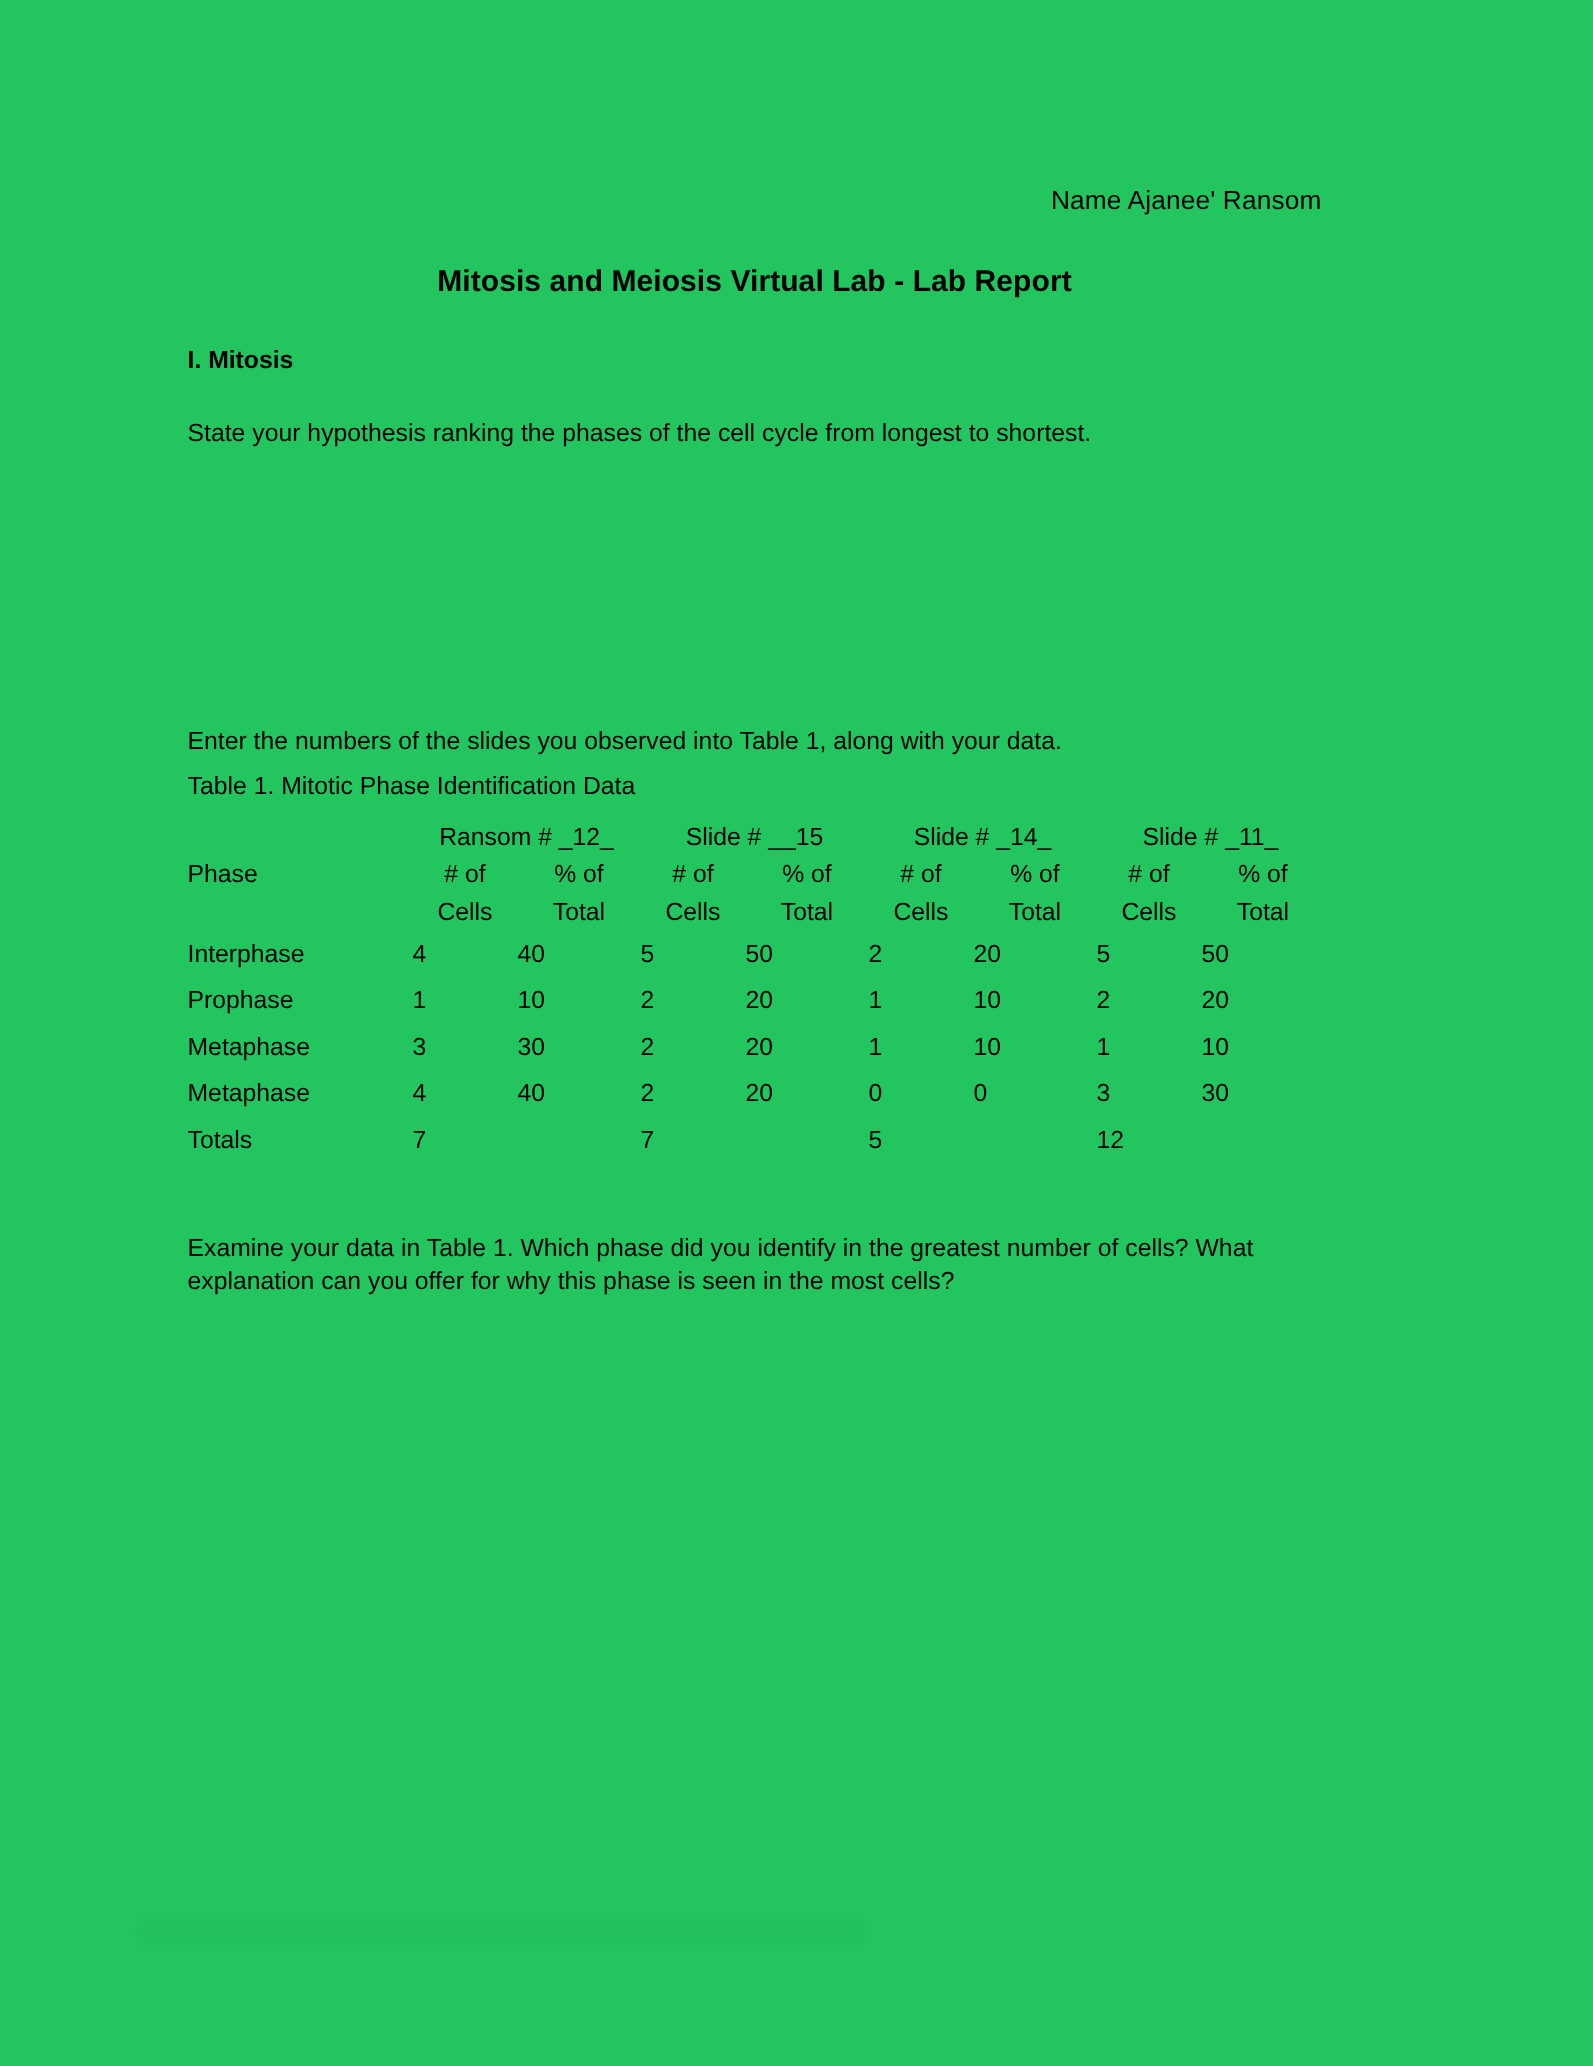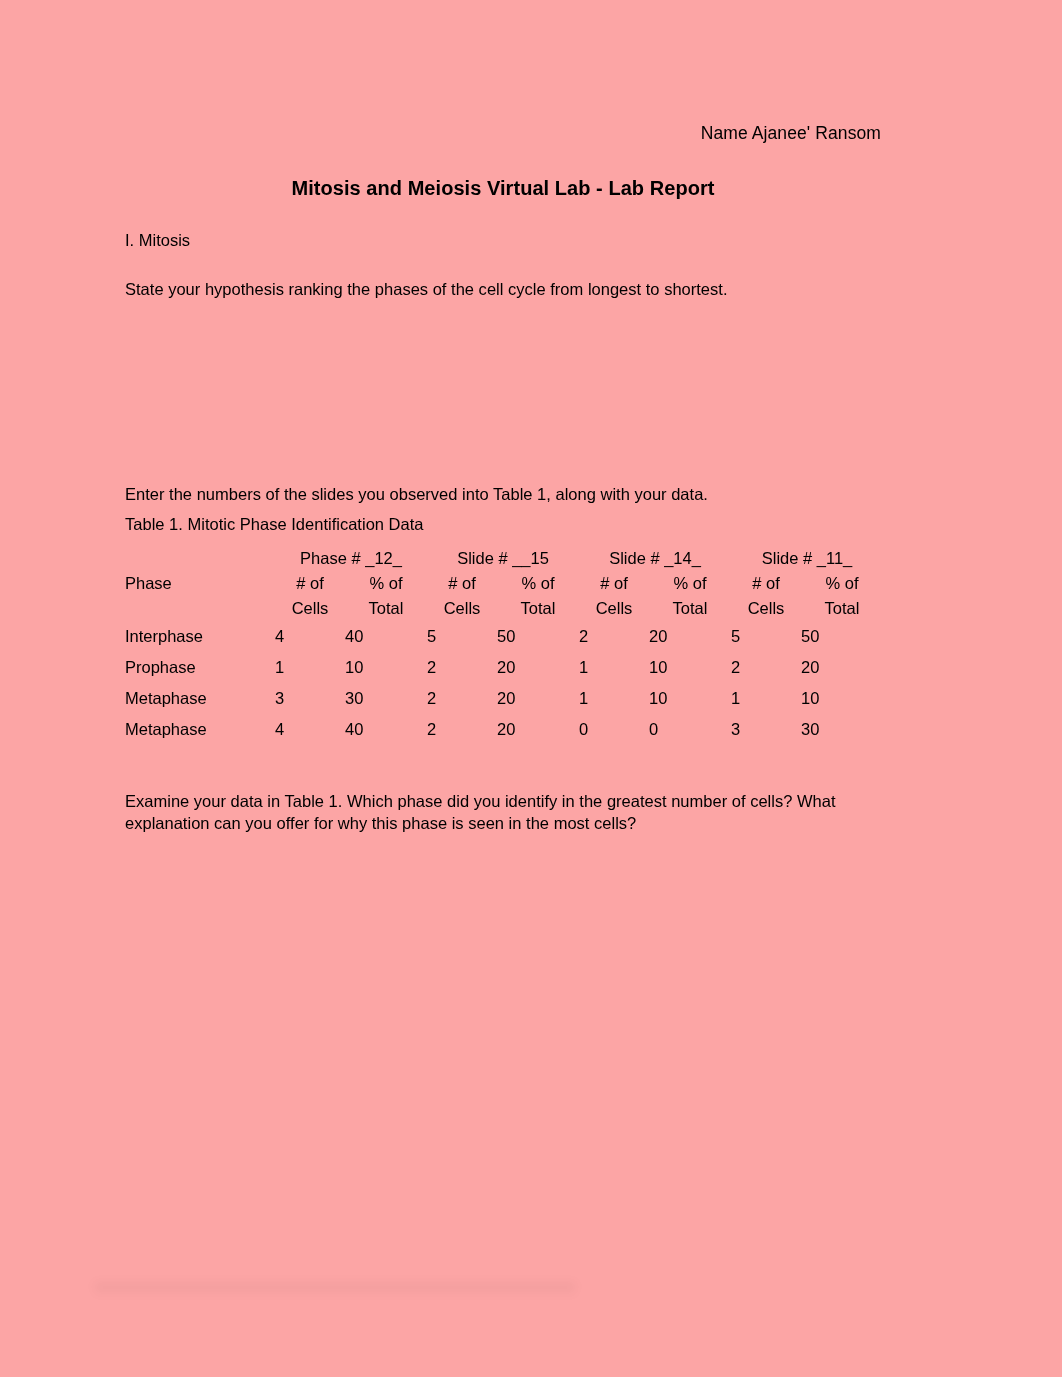--- a/index.html
+++ b/index.html
@@ -9,21 +9,21 @@
     background: #ffffff;
   }
   body {
     font-family: "Liberation Sans", sans-serif;
     color: #000000;
   }
   .page {
     position: relative;
     width: 1062px;
     height: 1377px;
-    background: #fca5a5;
+    background: #22c55e;
     overflow: hidden;
     box-sizing: border-box;
   }
   .content {
     position: absolute;
     left: 125px;
     top: 0;
     width: 756px;
   }
 
@@ -41,21 +41,21 @@
     text-align: center;
     font-weight: bold;
     font-size: 20px;
     line-height: 1.3;
     margin-top: 30px;
     letter-spacing: 0.05px;
   }
 
   
   .section-heading {
-    font-weight: normal;
+    font-weight: bold;
     font-size: 16.5px;
     line-height: 1.3;
     margin-top: 29px;
   }
 
   
   .para {
     font-size: 16.5px;
     line-height: 1.33;
     margin-top: 28px;
@@ -154,21 +154,21 @@
         <col class="col-num">
           <col class="col-pct">
         <col class="col-num">
           <col class="col-pct">
         <col class="col-num">
           <col class="col-pct">
       </colgroup>
       <tbody>
         <tr class="hrow">
           <td></td>
-          <td class="slide-head" colspan="2">Phase # _12_</td>
+          <td class="slide-head" colspan="2">Ransom # _12_</td>
           <td class="slide-head" colspan="2">Slide # __15</td>
           <td class="slide-head" colspan="2">Slide # _14_</td>
           <td class="slide-head" colspan="2">Slide # _11_</td>
         </tr>
 
         <tr class="hrow">
           <td class="phase-label">Phase</td>
           <td class="sub-head"># of</td>
           <td class="sub-head">% of</td>
           <td class="sub-head"># of</td>
@@ -233,20 +233,31 @@
           <td class="cell-val">4</td>
           <td class="cell-val">40</td>
           <td class="cell-val">2</td>
           <td class="cell-val">20</td>
           <td class="cell-val">0</td>
           <td class="cell-val">0</td>
           <td class="cell-val">3</td>
           <td class="cell-val">30</td>
         </tr>
 
+        <tr class="drow">
+          <td class="phase-label">Totals</td>
+          <td class="cell-val">7</td>
+          <td class="cell-val"></td>
+          <td class="cell-val">7</td>
+          <td class="cell-val"></td>
+          <td class="cell-val">5</td>
+          <td class="cell-val"></td>
+          <td class="cell-val">12</td>
+          <td class="cell-val"></td>
+        </tr>
       </tbody>
     </table>
 
     <div class="spacer-small"></div>
 
     <div class="para">Examine your data in Table 1. Which phase did you identify in the greatest number of cells? What explanation can you offer for why this phase is seen in the most cells?</div>
 
     <div class="spacer-block"></div>
 
   </div>

